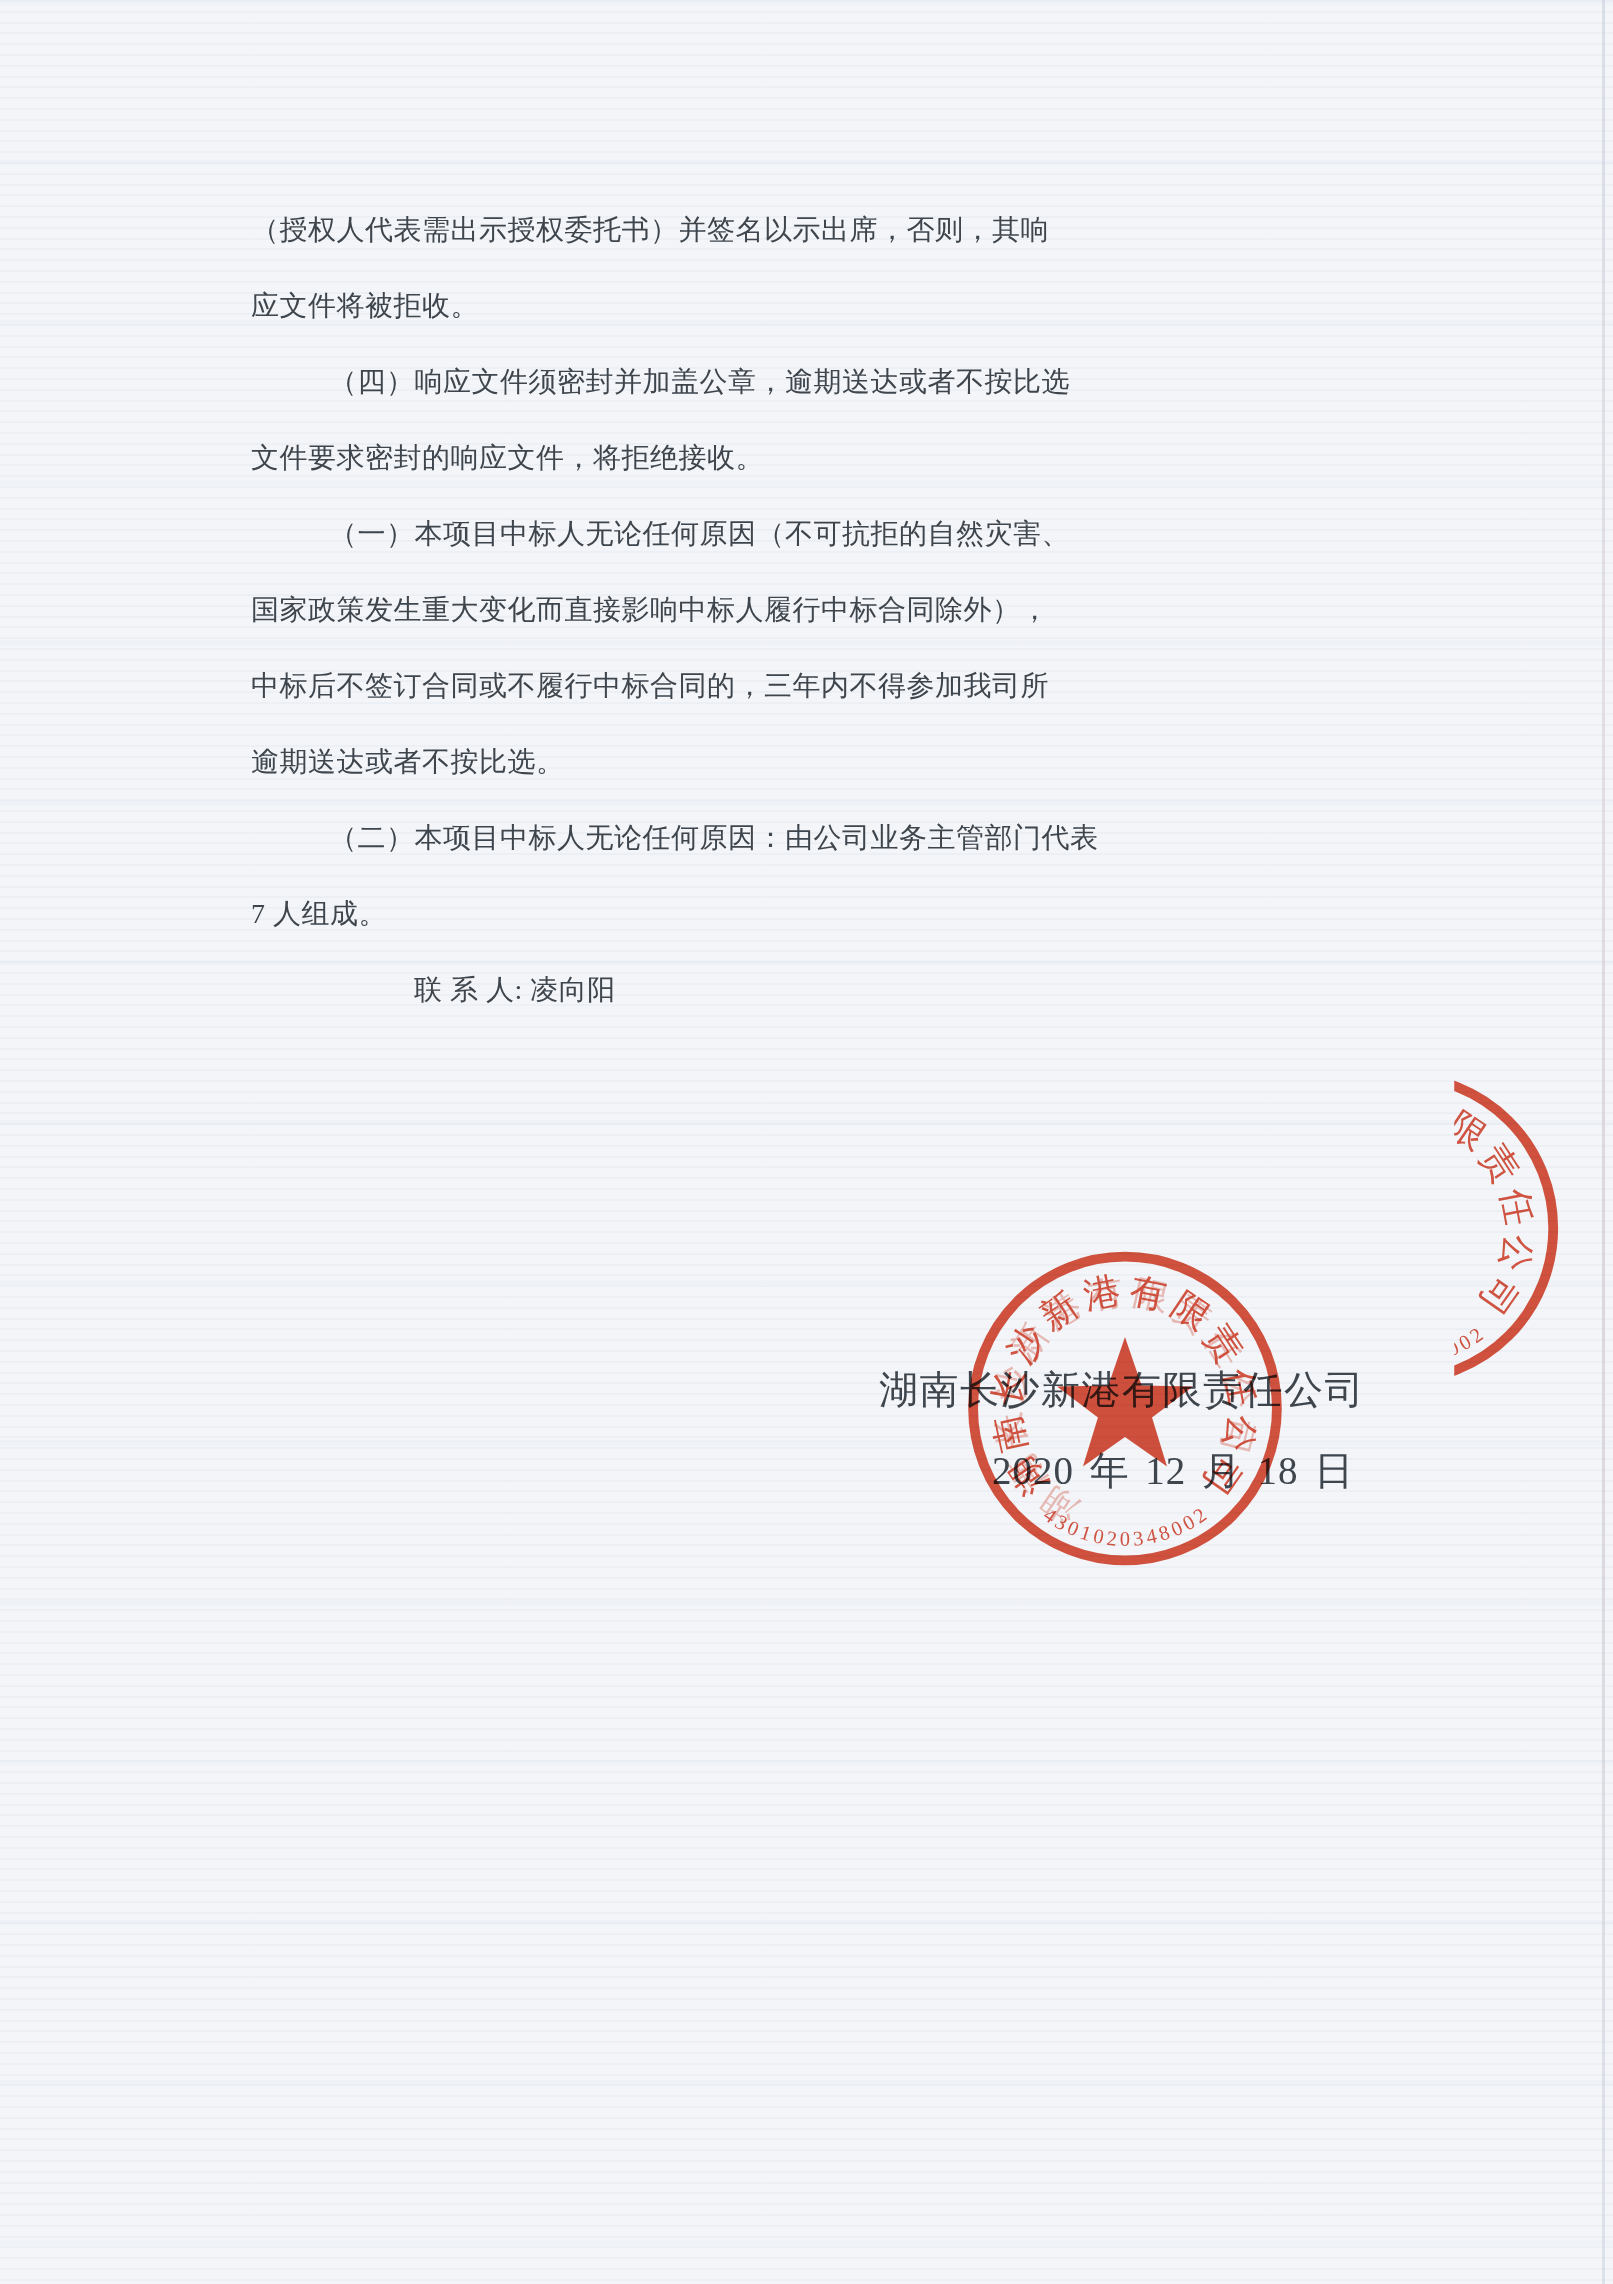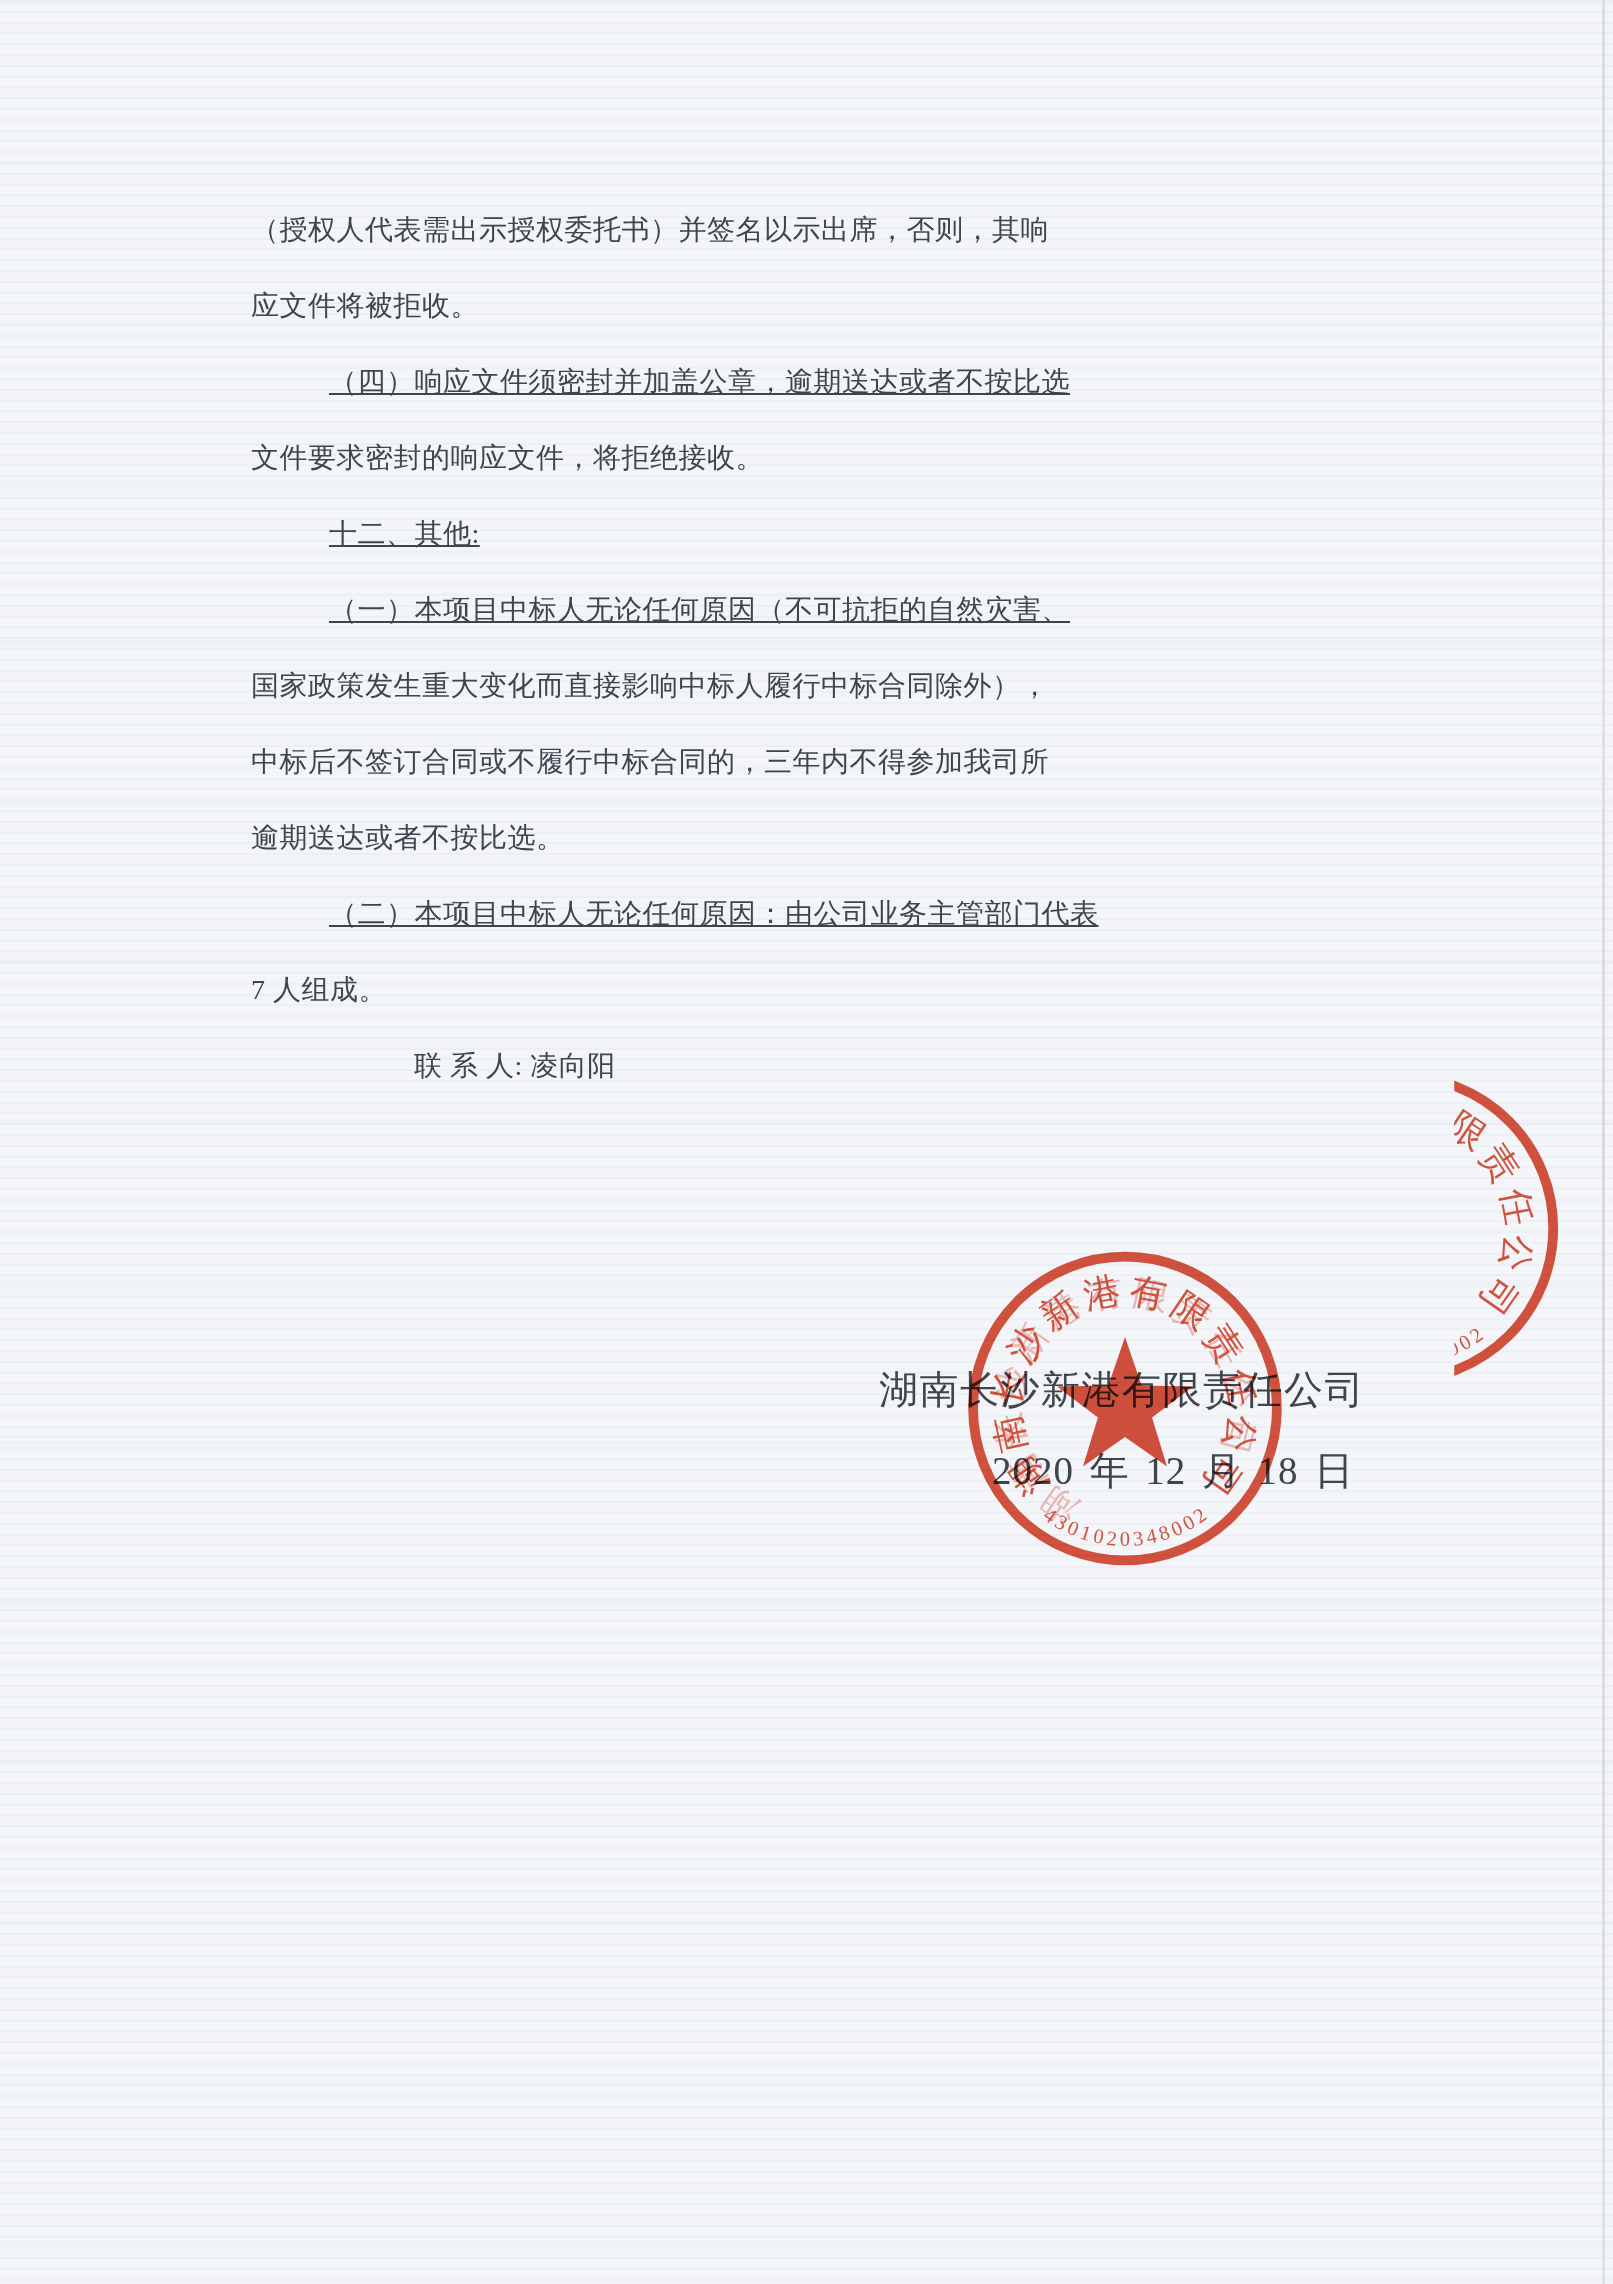--- a/index.html
+++ b/index.html
@@ -33,21 +33,21 @@
     background:linear-gradient(180deg,#c6ccd8 0%,#d5cdd4 30%,#c9bfc6 55%,#ccd2dd 100%);
     opacity:.55;pointer-events:none;
   }
   .body-lines{
     position:absolute;left:251px;top:192px;width:1117px;
     font-size:28px;line-height:76px;
     letter-spacing:0.5px;
     white-space:nowrap;
   }
   .line{height:76px;}
-  .indent-para{padding-left:78px;text-decoration:underline;}
+  .indent-para{padding-left:78px;}
   .indent-contact{padding-left:163px;}
   .sig-company{
     position:absolute;left:879px;top:1368px;
     font-size:39px;line-height:43px;letter-spacing:1.5px;white-space:nowrap;
   }
   .sig-date{
     position:absolute;left:992px;top:1449px;
     font-size:39px;line-height:43px;letter-spacing:1px;word-spacing:4.9px;white-space:nowrap;
   }
   .seal-layer{
@@ -61,21 +61,20 @@
 
 <div class="page">
 
   <div class="scan-noise"></div>
 
   <div class="body-lines" id="body-lines">
       <div class="line">（授权人代表需出示授权委托书）并签名以示出席，否则，其响</div>
       <div class="line">应文件将被拒收。</div>
       <div class="line indent-para">（四）响应文件须密封并加盖公章，逾期送达或者不按比选</div>
       <div class="line">文件要求密封的响应文件，将拒绝接收。</div>
-      <div class="line indent-para">十二、其他:</div>
       <div class="line indent-para">（一）本项目中标人无论任何原因（不可抗拒的自然灾害、</div>
       <div class="line">国家政策发生重大变化而直接影响中标人履行中标合同除外），</div>
       <div class="line">中标后不签订合同或不履行中标合同的，三年内不得参加我司所</div>
       <div class="line">逾期送达或者不按比选。</div>
       <div class="line indent-para">（二）本项目中标人无论任何原因：由公司业务主管部门代表</div>
       <div class="line">7 人组成。</div>
       <div class="line indent-contact">联 系 人: 凌向阳</div>
     </div>
 
   <div class="sig-company">湖南长沙新港有限责任公司</div>

